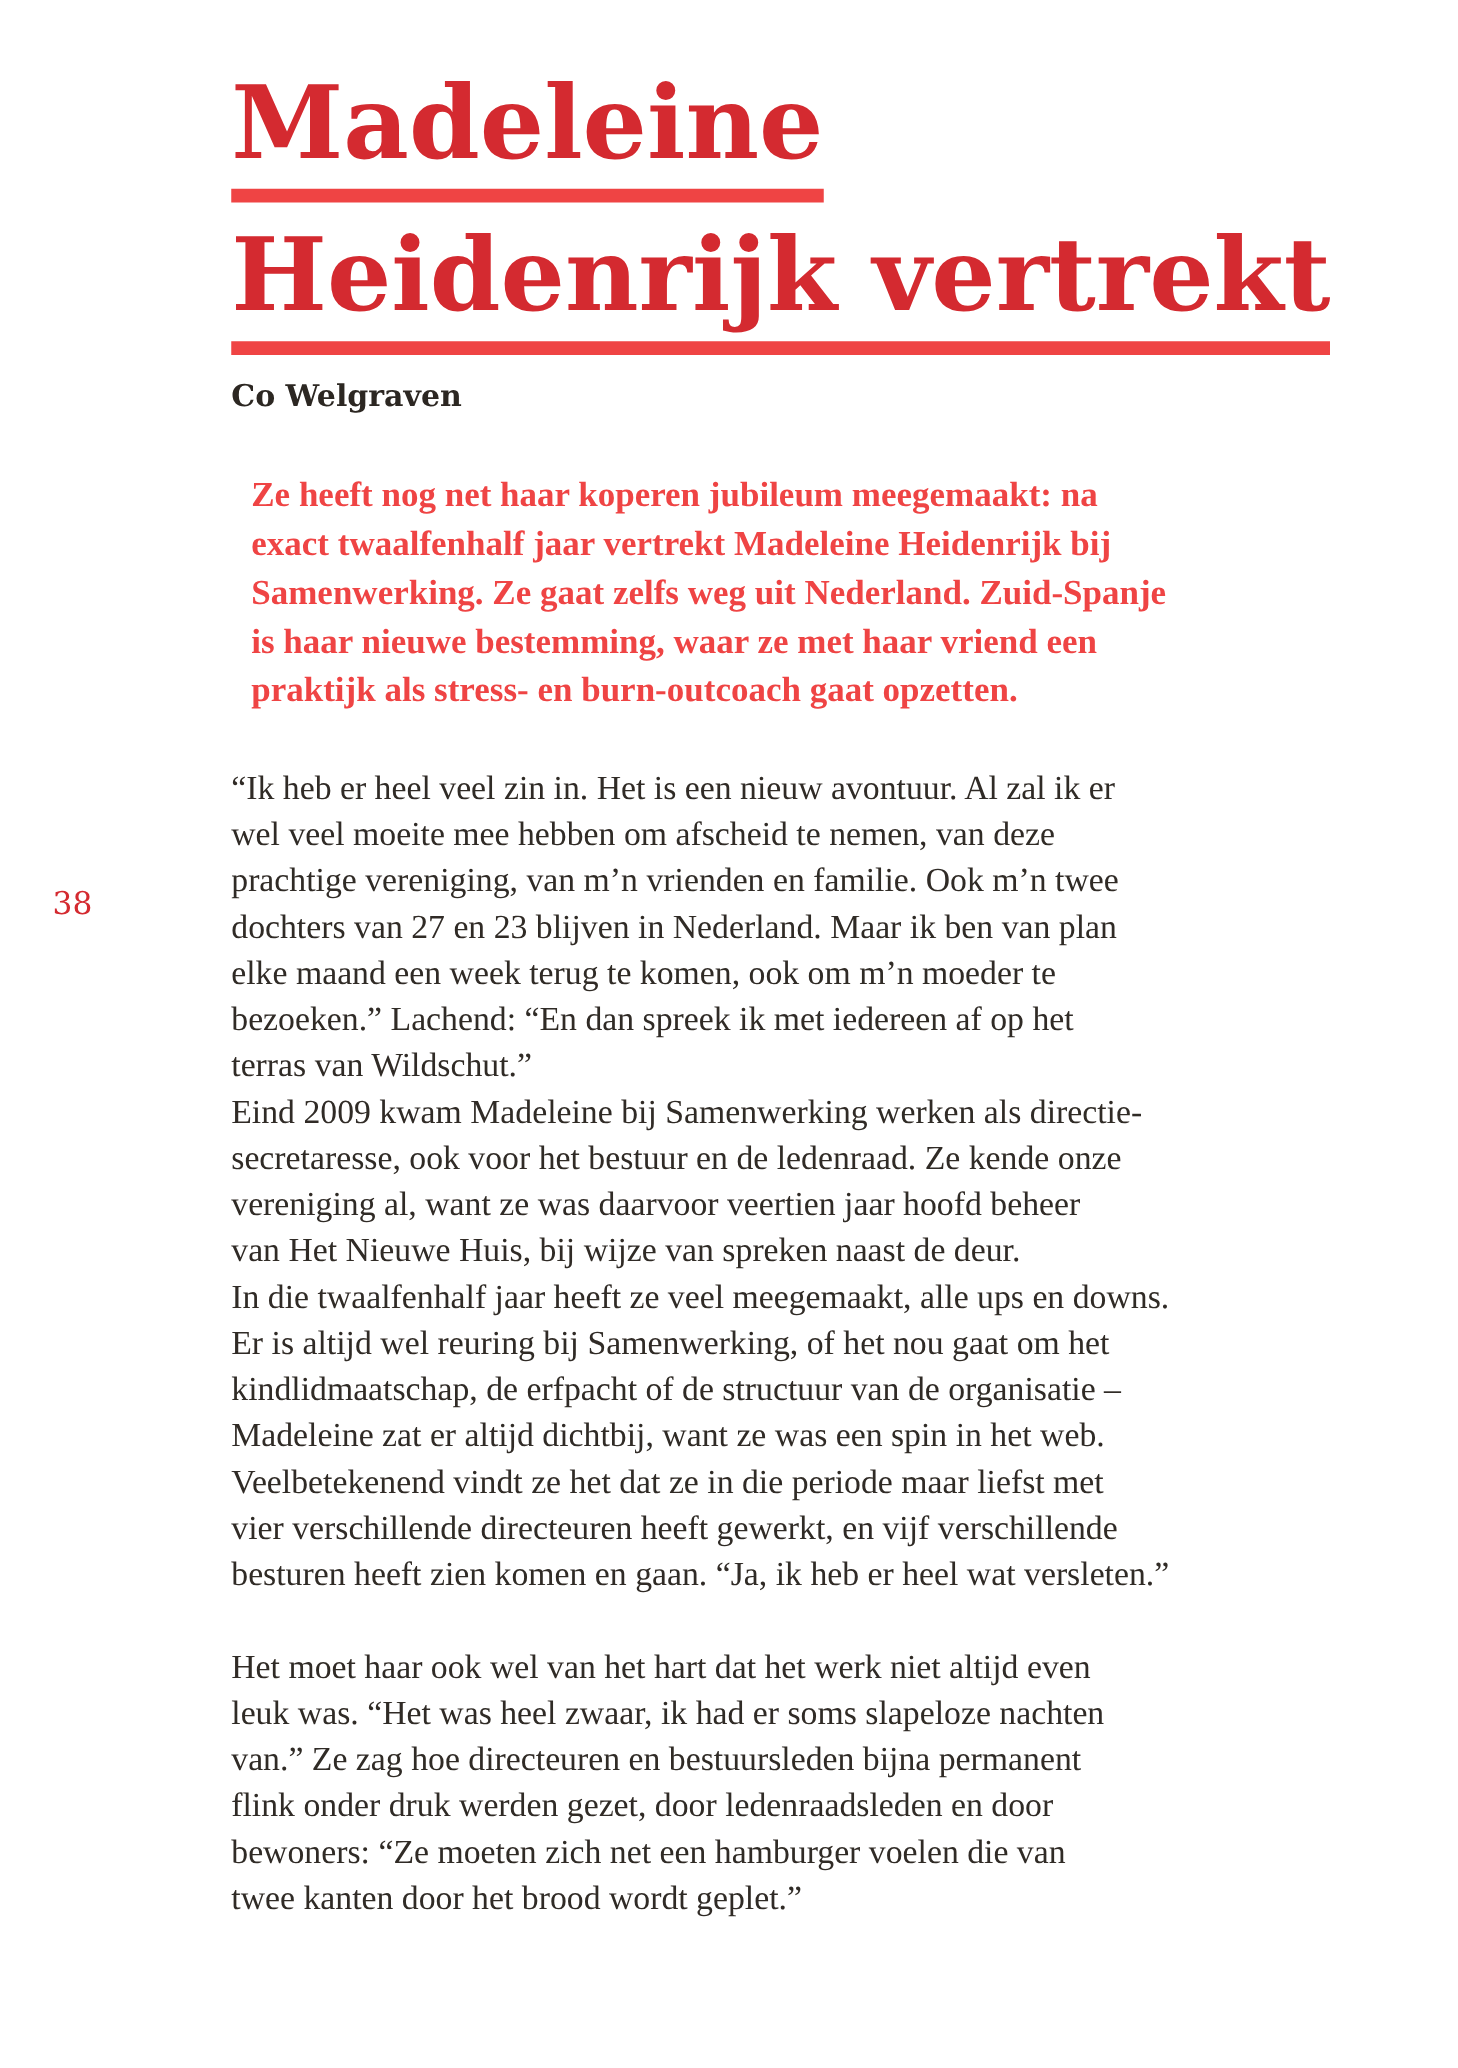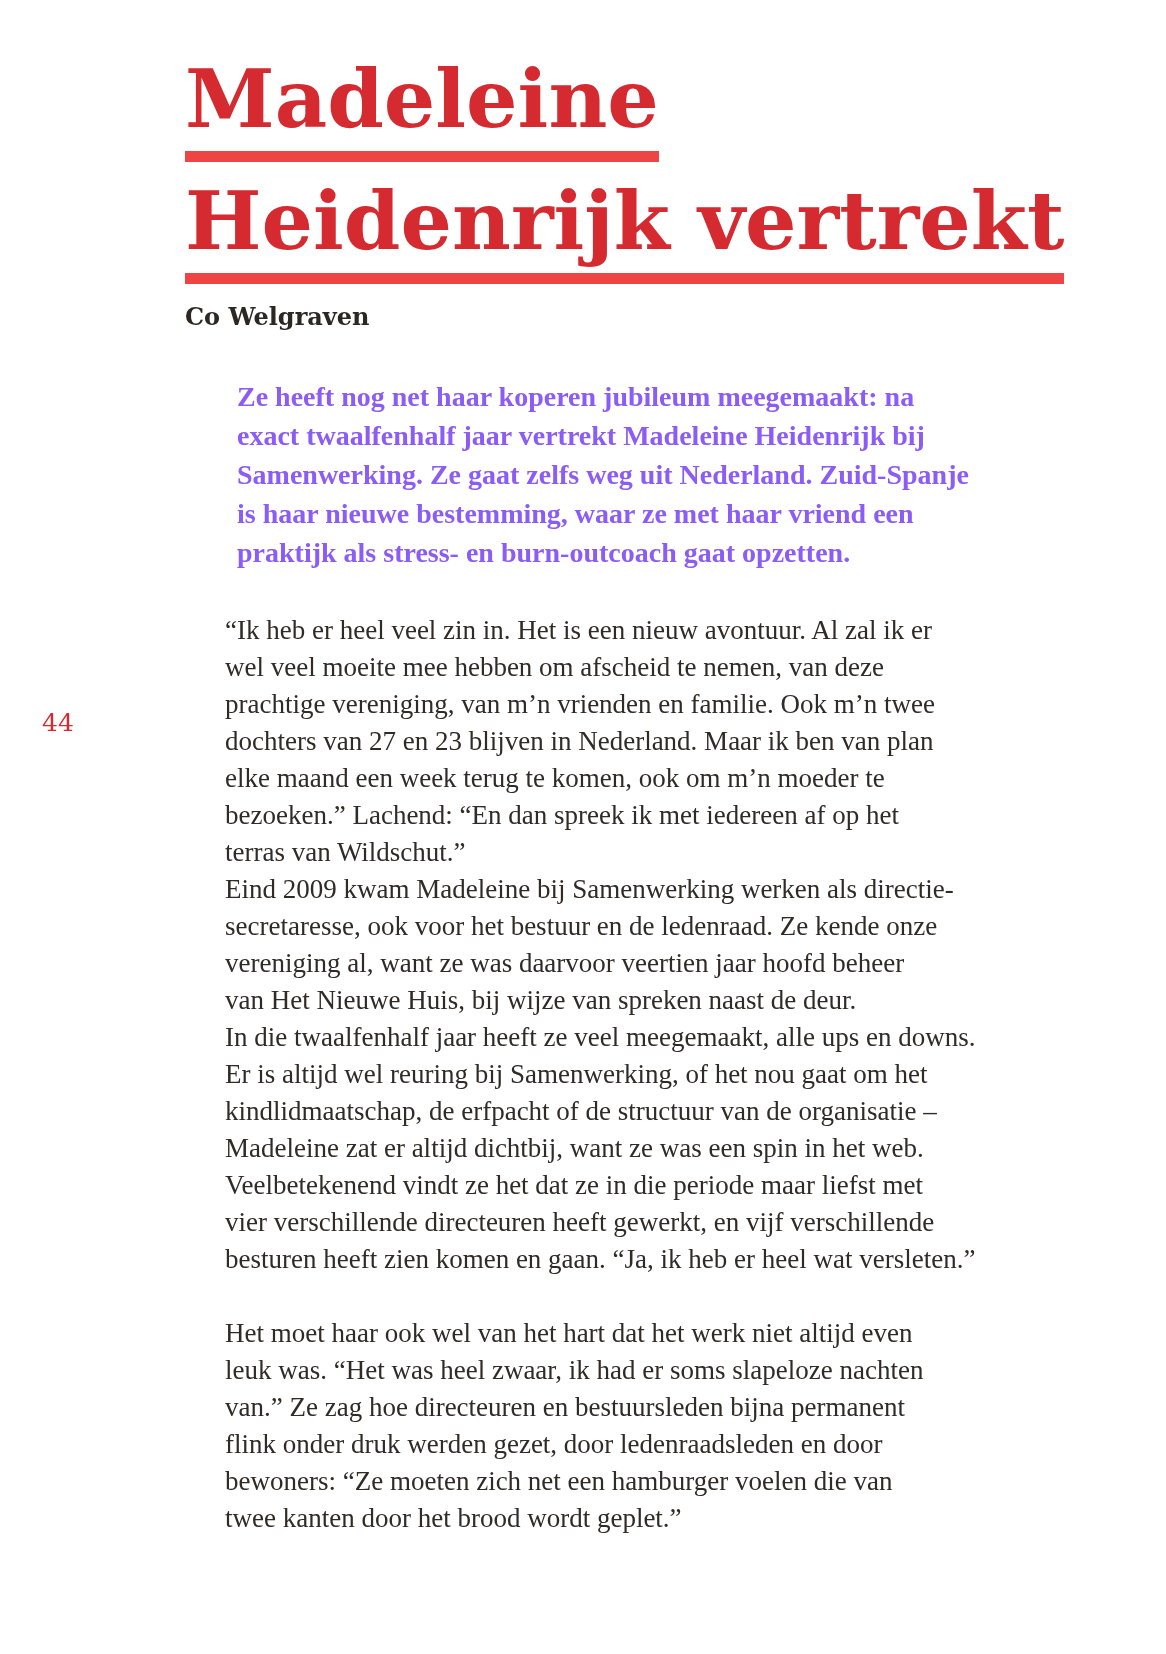--- a/index.html
+++ b/index.html
@@ -43,48 +43,47 @@
   }
   .author {
     margin-top: 16px;
     font-family: "DejaVu Serif", serif;
     font-weight: bold;
     font-size: 24px;
     color: #2c2722;
   }
   .intro {
     margin-top: 46px;
-    margin-left: 52px;
+    margin-left: 16px;
     width: 836px;
     font-family: "Liberation Serif", serif;
     font-weight: bold;
     font-size: 28px;
     line-height: 39px;
-    color: #8b5cf6;
+    color: #ef4444;
     white-space: pre;
   }
   .body-text {
     margin-top: 40px;
     font-family: "Liberation Serif", serif;
     font-size: 27px;
     line-height: 37px;
     color: #302b26;
-    margin-left: 40px;
   }
   .body-text p {
     white-space: pre;
     margin: 0 0 37px 0;
   }
 </style>
 </head>
 <body>
 
 <div class="page">
 
-  <div class="page-number">44</div>
+  <div class="page-number">38</div>
 
   <div class="content">
 
     <h1 class="title">
       <span class="title-line">Madeleine</span>
       <span class="title-line">Heidenrijk vertrekt</span>
     </h1>
 
     <div class="author">Co Welgraven</div>
 

